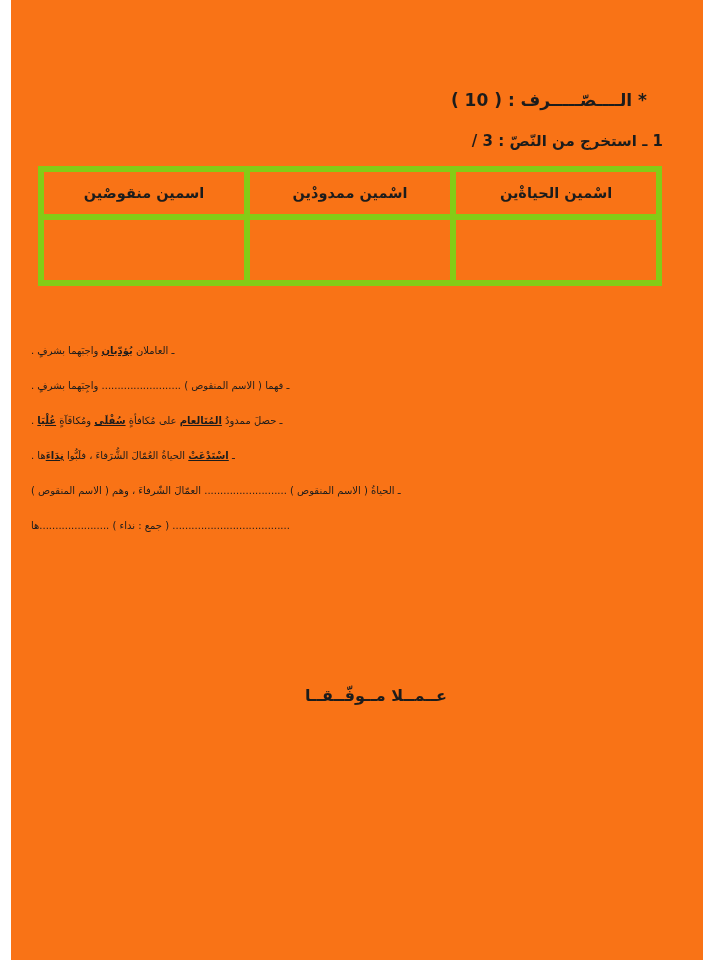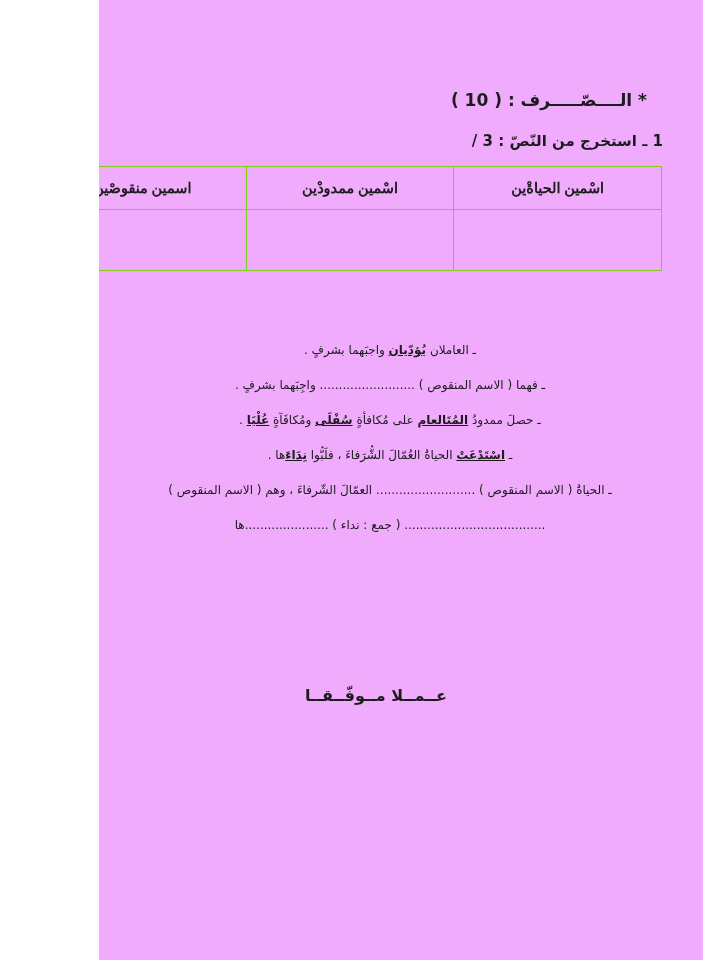--- a/index.html
+++ b/index.html
@@ -2,23 +2,23 @@
 <html lang="ar" dir="rtl"><head>
 <meta charset="utf-8">
 <style>
   html, body {
     margin: 0;
     padding: 0;
     background: #ffffff;
   }
   .page {
     position: relative;
-    width: 604px;
+    width: 692px;
     height: 960px;
-    background: #f0abfc;
+    background: #f97316;
     font-family: "DejaVu Sans", sans-serif;
     color: #1c1c1c;
     direction: rtl;
     overflow: hidden;
   }
   .title {
     position: absolute;
     top: 90px;
     right: 56px;
     font-size: 17px;
@@ -36,46 +36,45 @@
 
   table.extract {
     position: absolute;
     top: 166px;
     right: 41px;
     width: 624px;
     border-collapse: collapse;
     table-layout: fixed;
   }
   table.extract th, table.extract td {
-    border: 1px solid #84cc16;
-    font-family: Liberation Serif, serif;
+    border: 6px solid #84cc16;
   }
   table.extract th {
     height: 40px;
     font-size: 14.5px;
     font-weight: 700;
     text-align: center;
     vertical-align: middle;
   }
   table.extract td {
     height: 58px;
   }
 
   .lines {
     position: absolute;
     top: 340px;
     right: 42px;
     left: 20px;
   }
   .line {
-    font-size: 12px;
+    font-size: 10px;
     font-weight: 500;
     line-height: 21px;
     margin-bottom: 14px;
-    text-align: center;
+    text-align: left;
     white-space: nowrap;
   }
   .em {
     font-weight: 700;
     text-decoration: underline;
   }
   .footer {
     position: absolute;
     top: 686px;
     right: 256px;

